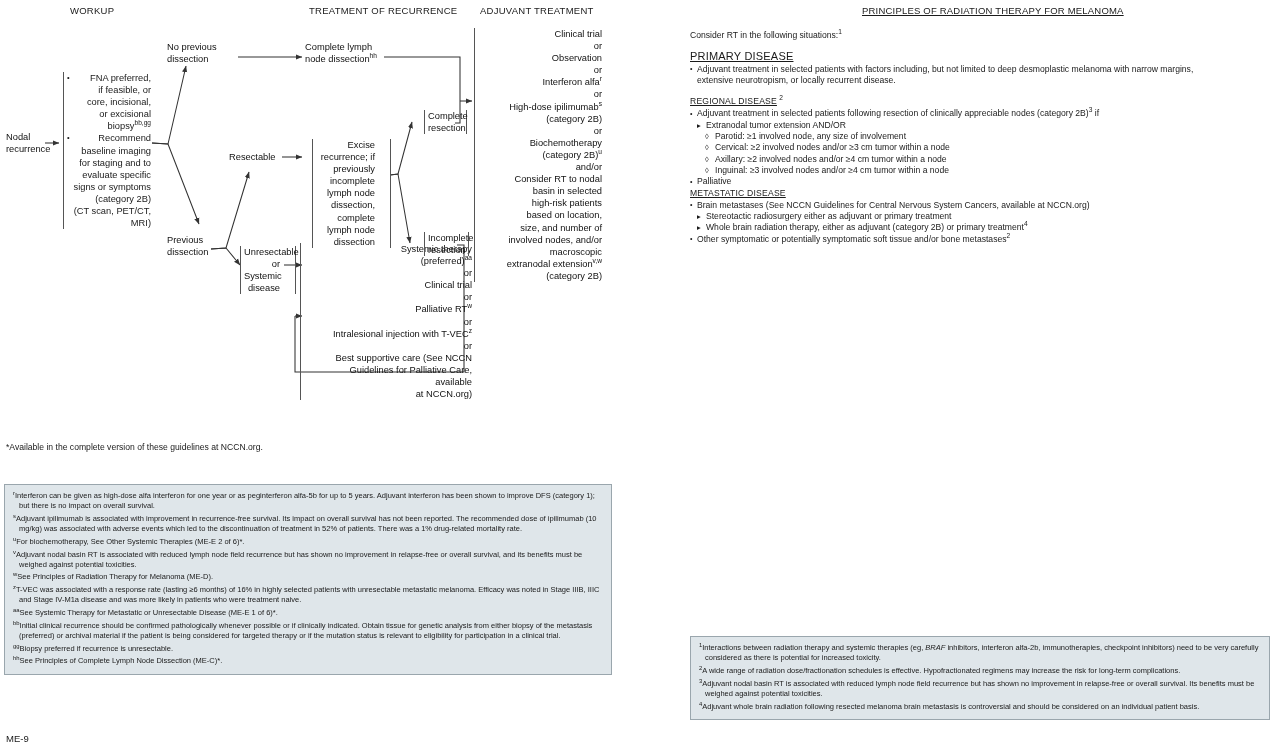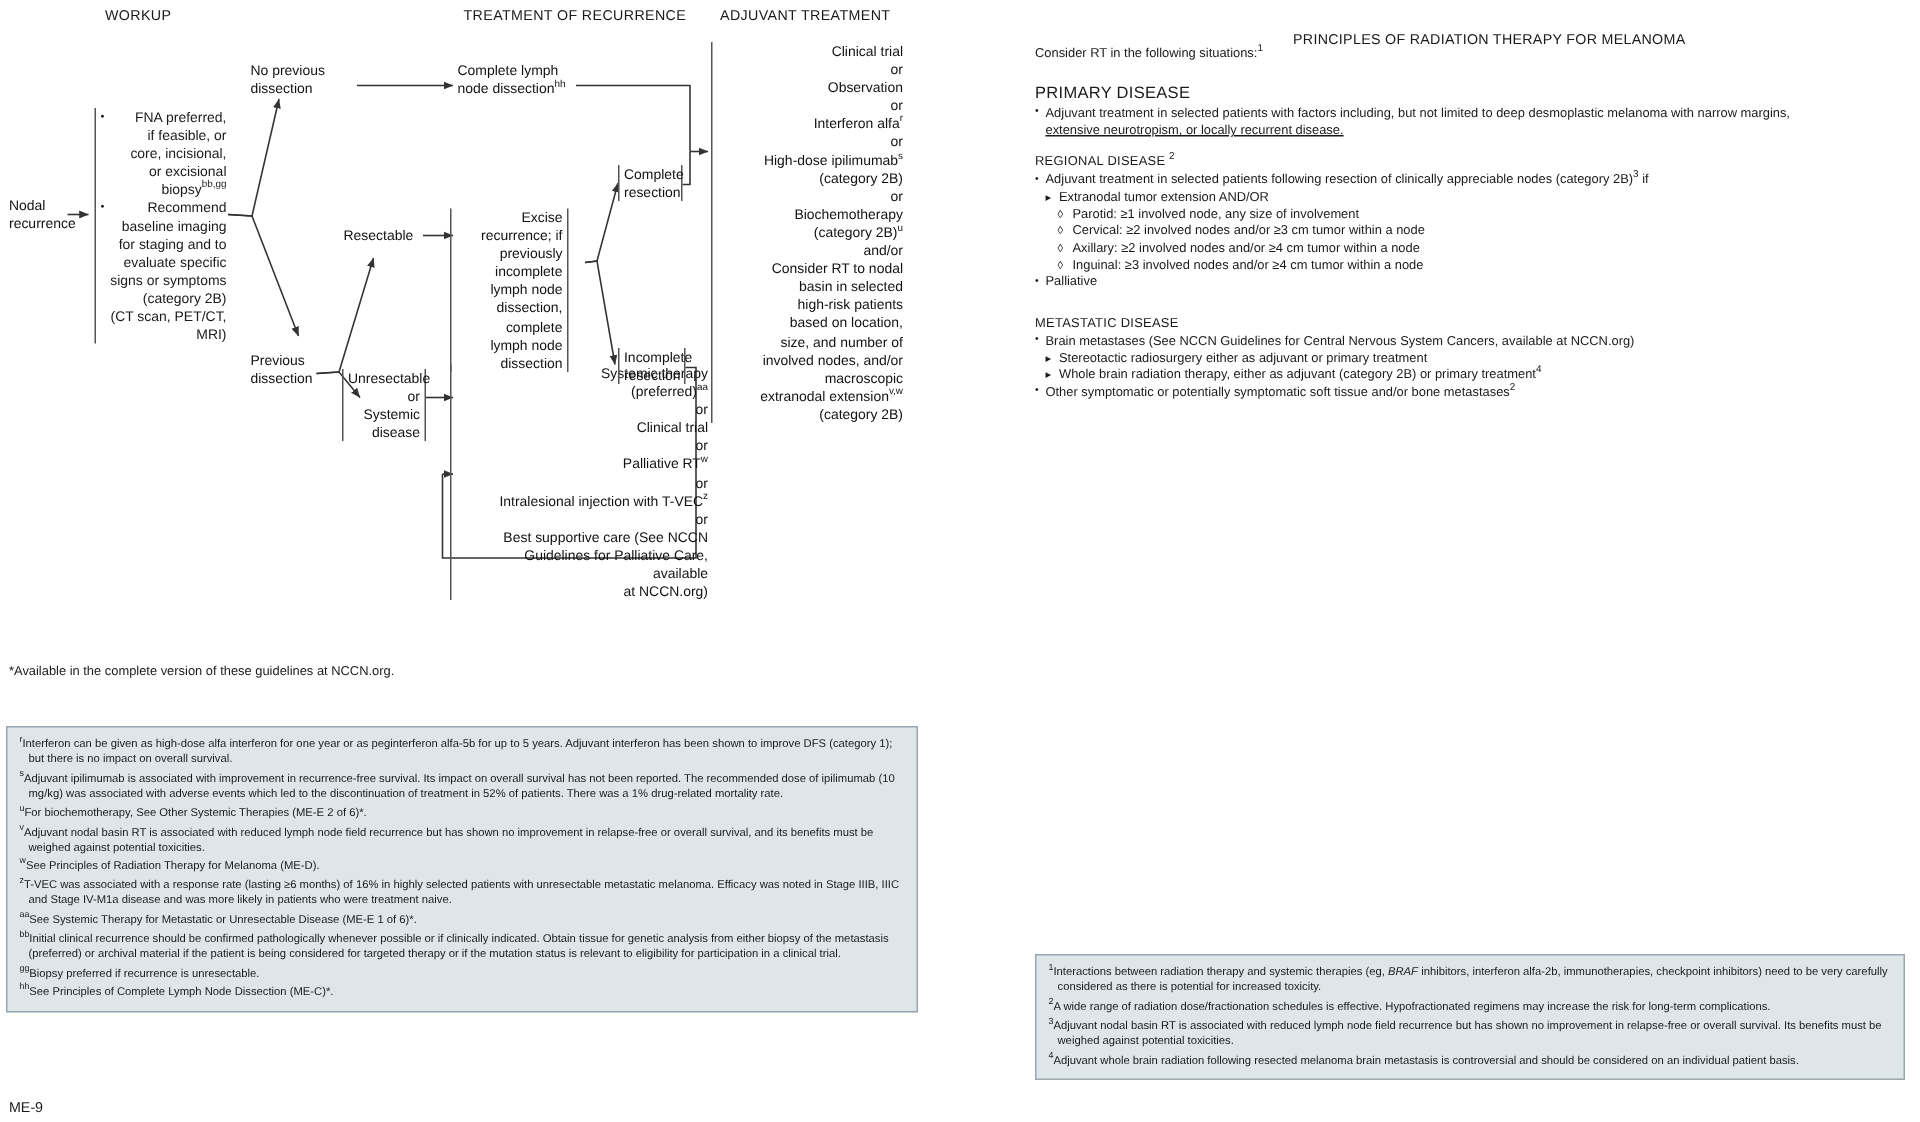--- a/index.html
+++ b/index.html
@@ -18,36 +18,36 @@
   
   .colhdr {
     font-size:9.5px;
     letter-spacing:.25px;
     white-space:nowrap;
     color:#1a1a1a;
   }
   .sect-title {
     font-size:9.5px;
     letter-spacing:.2px;
+    text-decoration:underline;
     white-space:nowrap;
-    margin-top:16px;
   }
 
   
   .node {
     font-size:9.3px;
     line-height:12.1px;
     color:#111;
     white-space:pre-line;
   }
   .node.nb { white-space:normal; }
 
   
   .brl { border-left:1.1px solid #555; padding-left:3px;text-align:right; }
-  .brr { border-right:1.1px solid #555; padding-right:3px; }
+  .brr { border-right:1.1px solid #555; padding-right:15px;margin-left:12px; }
 
   
   .blist { font-size:9.3px; line-height:12.1px; }
   .blist .bi { position:relative; padding-left:6px; }
   .blist .bi:before {
     content:"\2022"; position:absolute; left:0; top:-0.5px; font-size:7.5px;
   }
 
   sup { font-size:6.6px; line-height:0; vertical-align:super; }
 
@@ -212,21 +212,21 @@
   <div>(category 2B)</div>
 </div>
 
 <div class="abs note" style="left:6px; top:442px;">*Available in the complete version of these guidelines at NCCN.org.</div>
 
 <div class="abs" style="left:690px; top:30px; width:580px;">
   <div class="p-line" style="margin-bottom:10px;"><span>Consider RT in the following situations:</span><sup>1</sup></div>
 
   <div class="p-line sect-title" style="font-size:11px; margin-bottom:1px;">PRIMARY DISEASE</div>
   <div class="p-line p-b1">Adjuvant treatment in selected patients with factors including, but not limited to deep desmoplastic melanoma with narrow margins,</div>
-  <div class="p-line" style="padding-left:7px; margin-bottom:10px;text-decoration:underline;">extensive neurotropism, or locally recurrent disease.</div>
+  <div class="p-line" style="padding-left:7px; margin-bottom:10px;">extensive neurotropism, or locally recurrent disease.</div>
 
   <div class="p-line" style="margin-bottom:1px;"><span class="sect-title" style="font-size:8.6px;">REGIONAL DISEASE</span> <sup>2</sup></div>
   <div class="p-line p-b1"><span>Adjuvant treatment in selected patients following resection of clinically appreciable nodes (category 2B)</span><sup>3</sup><span> if</span></div>
   <div class="p-line p-b2">Extranodal tumor extension AND/OR</div>
   <div class="p-line p-b3">Parotid: ≥1 involved node, any size of involvement</div>
   <div class="p-line p-b3">Cervical: ≥2 involved nodes and/or ≥3 cm tumor within a node</div>
   <div class="p-line p-b3">Axillary: ≥2 involved nodes and/or ≥4 cm tumor within a node</div>
   <div class="p-line p-b3">Inguinal: ≥3 involved nodes and/or ≥4 cm tumor within a node</div>
   <div class="p-line p-b1">Palliative</div>
 

